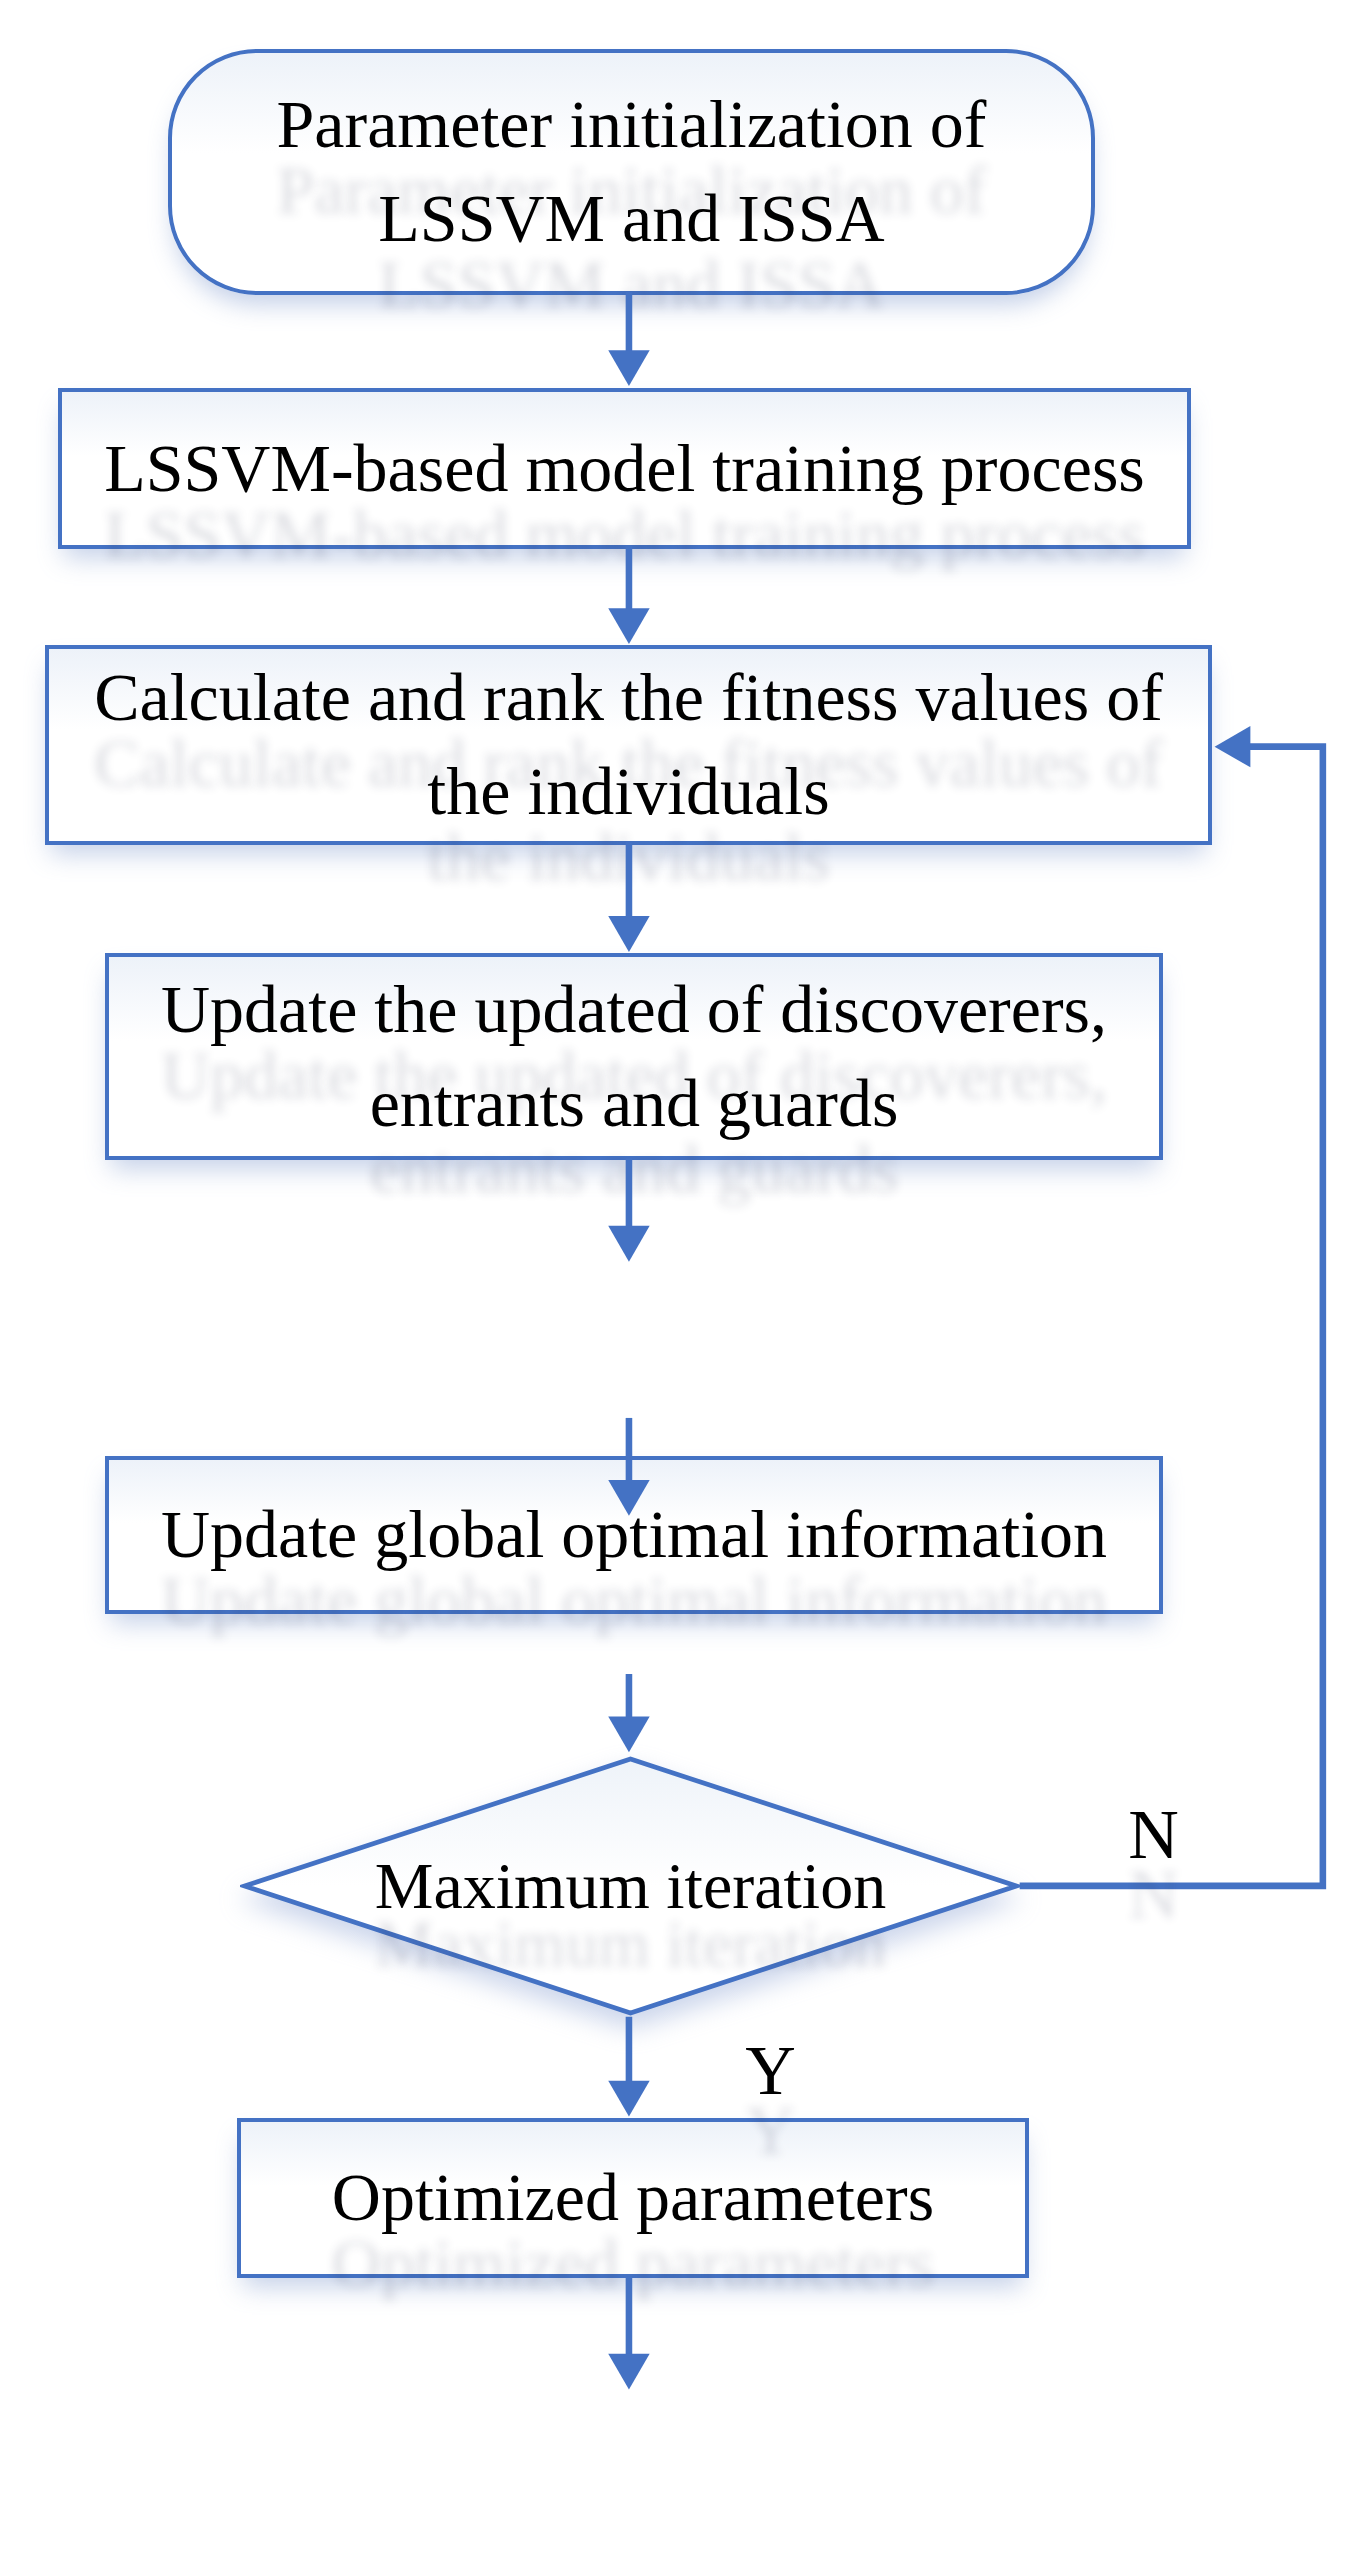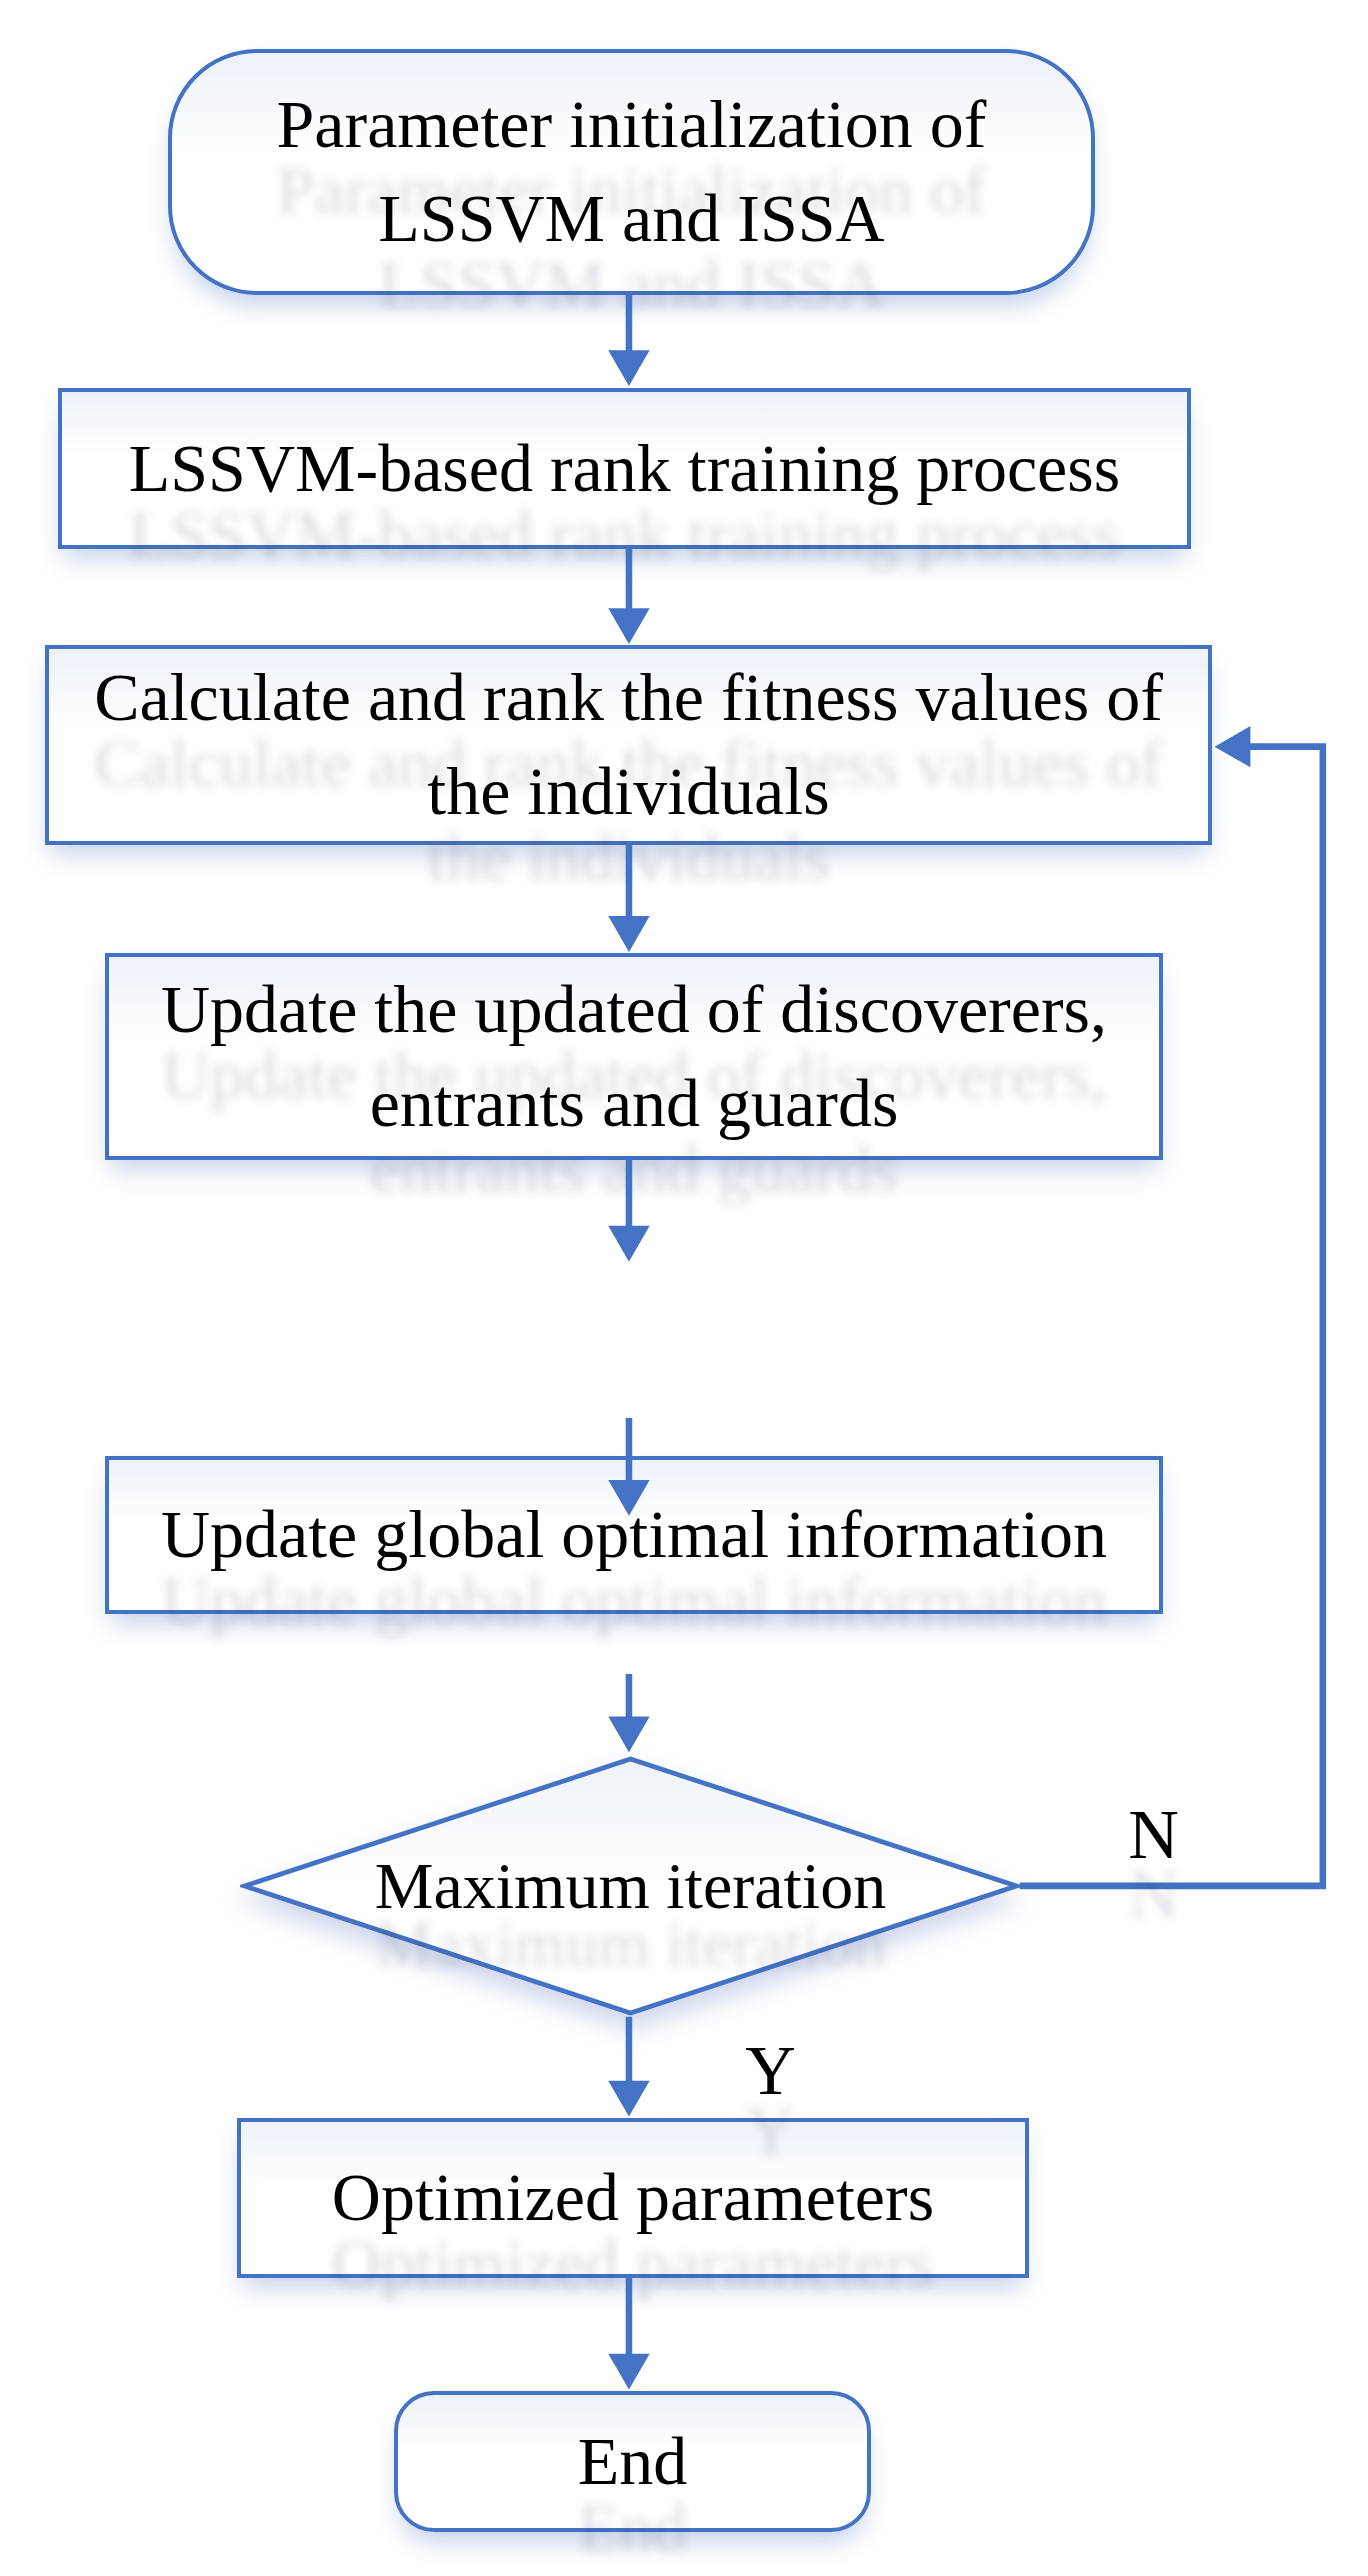--- a/index.html
+++ b/index.html
@@ -80,21 +80,21 @@
 <body>
 
 <div class="canvas">
 
   <div class="node n-start">
     <span class="ln">Parameter initialization of</span>
     <span class="ln">LSSVM and ISSA</span>
   </div>
 
   <div class="node n-training">
-    <span class="ln">LSSVM-based rank training process</span>
+    <span class="ln">LSSVM-based model training process</span>
   </div>
 
   <div class="node n-rank-fitness">
     <span class="ln">Calculate and rank the fitness values of</span>
     <span class="ln">the individuals</span>
   </div>
 
   <div class="node n-update-location">
     <span class="ln">Update the updated of discoverers,</span>
     <span class="ln">entrants and guards</span>
@@ -115,23 +115,20 @@
       </defs>
       <polygon points="415,5 825,140 415,275 5,140" fill="url(#boxfill)" stroke="#4472C4" stroke-width="5"></polygon>
     </svg>
     <span class="dlabel">Maximum iteration</span>
   </div>
 
   <div class="node n-optimized">
     <span class="ln">Optimized parameters</span>
   </div>
 
-  <div class="node n-end">
-    <span class="ln">End</span>
-  </div>
 
   <div class="branch-label lbl-n">N</div>
   <div class="branch-label lbl-y">Y</div>
 
   <svg class="connectors" width="1369" height="2576" viewBox="0 0 1454 2736">
     <g>
       <line x1="668" y1="310" x2="668" y2="374"></line>
       <polygon points="668,410 646,372 690,372"></polygon>
     </g>
     <g>

